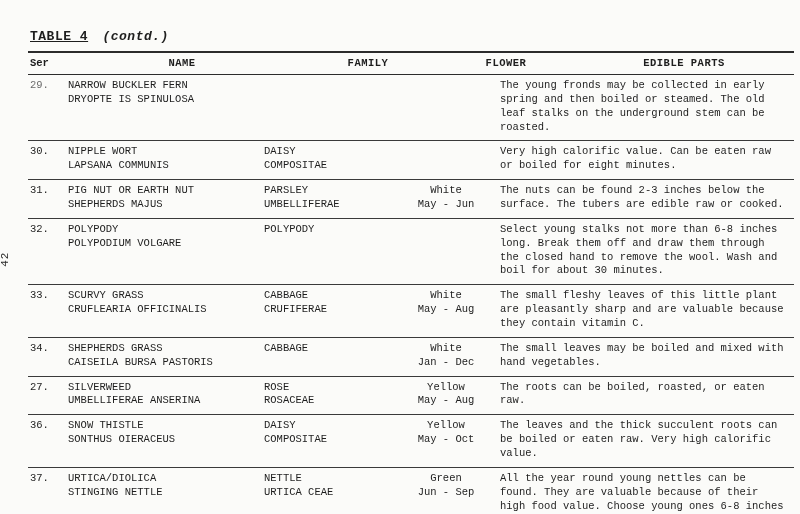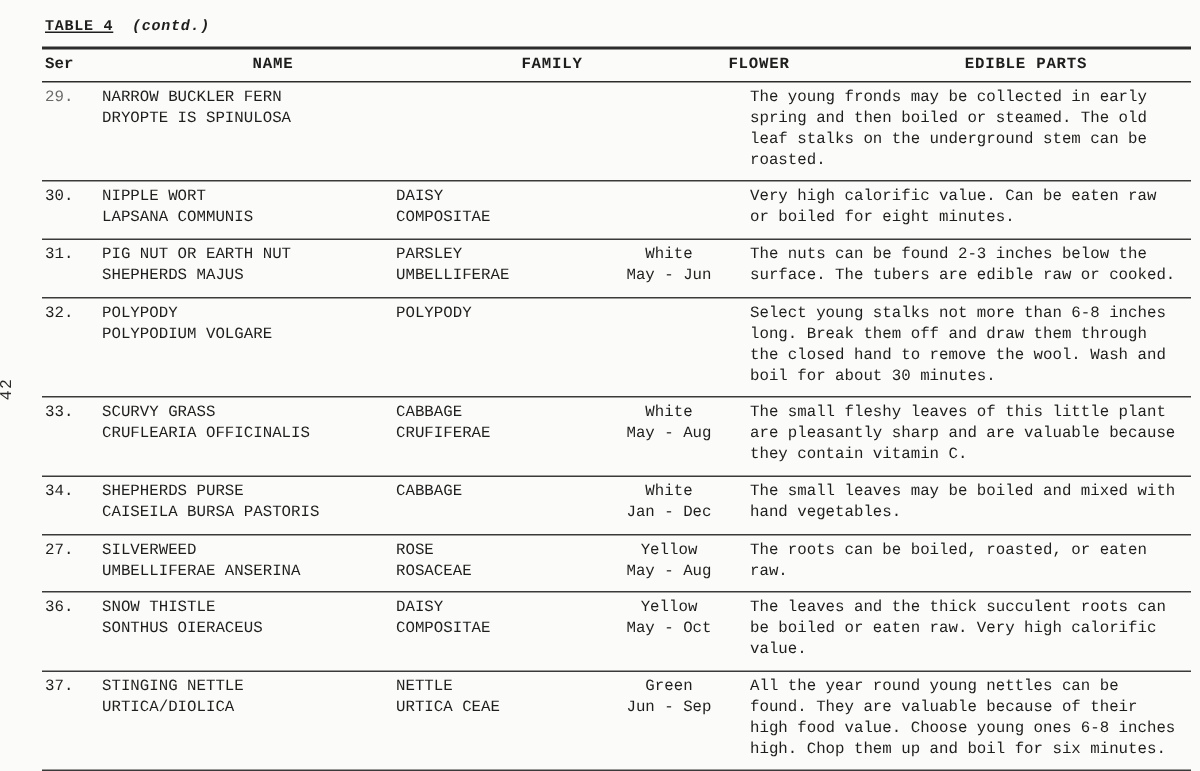--- a/index.html
+++ b/index.html
@@ -10,22 +10,22 @@
     color:#1e1e1e;
     overflow:hidden;
     position:relative;
     font-size:10.5px;
     line-height:1.32;
   }
   .page{
     position:absolute;left:28px;top:8px;width:766px;
   }
   .doc-title{
-    margin:4px 0 6px 2px;
-    font-size:10px;
+    margin:20px 0 6px 2px;
+    font-size:13px;
     letter-spacing:.5px;
     font-weight:bold;
   }
   .doc-title .t-main{text-decoration:underline;}
   .doc-title .t-suffix{font-weight:bold;font-style:italic;margin-left:6px;}
   .tbl{
     border-top:2px solid #2c2c2c;
     width:100%;
   }
   .row{
@@ -161,21 +161,21 @@
       <div class="cell c-flower">
         <div>White</div>
         <div>May - Aug</div>
       </div>
       <div class="cell c-parts">The small fleshy leaves of this little plant are pleasantly sharp and are valuable because they contain vitamin C.</div>
     </div>
 
     <div class="row">
       <div class="cell c-ser">34.</div>
       <div class="cell c-name">
-        <div class="nm">SHEPHERDS PURSE</div>
+        <div class="nm">SHEPHERDS GRASS</div>
         <div class="nm">CAISEILA BURSA PASTORIS</div>
       </div>
       <div class="cell c-family">
         <div>CABBAGE</div>
       </div>
       <div class="cell c-flower">
         <div>White</div>
         <div>Jan - Dec</div>
       </div>
       <div class="cell c-parts">The small leaves may be boiled and mixed with hand vegetables.</div>
@@ -211,22 +211,22 @@
       <div class="cell c-flower">
         <div>Yellow</div>
         <div>May - Oct</div>
       </div>
       <div class="cell c-parts">The leaves and the thick succulent roots can be boiled or eaten raw.  Very high calorific value.</div>
     </div>
 
     <div class="row">
       <div class="cell c-ser">37.</div>
       <div class="cell c-name">
+        <div class="nm">URTICA/DIOLICA</div>
         <div class="nm">STINGING NETTLE</div>
-        <div class="nm">URTICA/DIOLICA</div>
       </div>
       <div class="cell c-family">
         <div>NETTLE</div>
         <div>URTICA CEAE</div>
       </div>
       <div class="cell c-flower">
         <div>Green</div>
         <div>Jun - Sep</div>
       </div>
       <div class="cell c-parts">All the year round young nettles can be found. They are valuable because of their high food value.  Choose young ones 6-8 inches high. Chop them up and boil for six minutes.</div>

